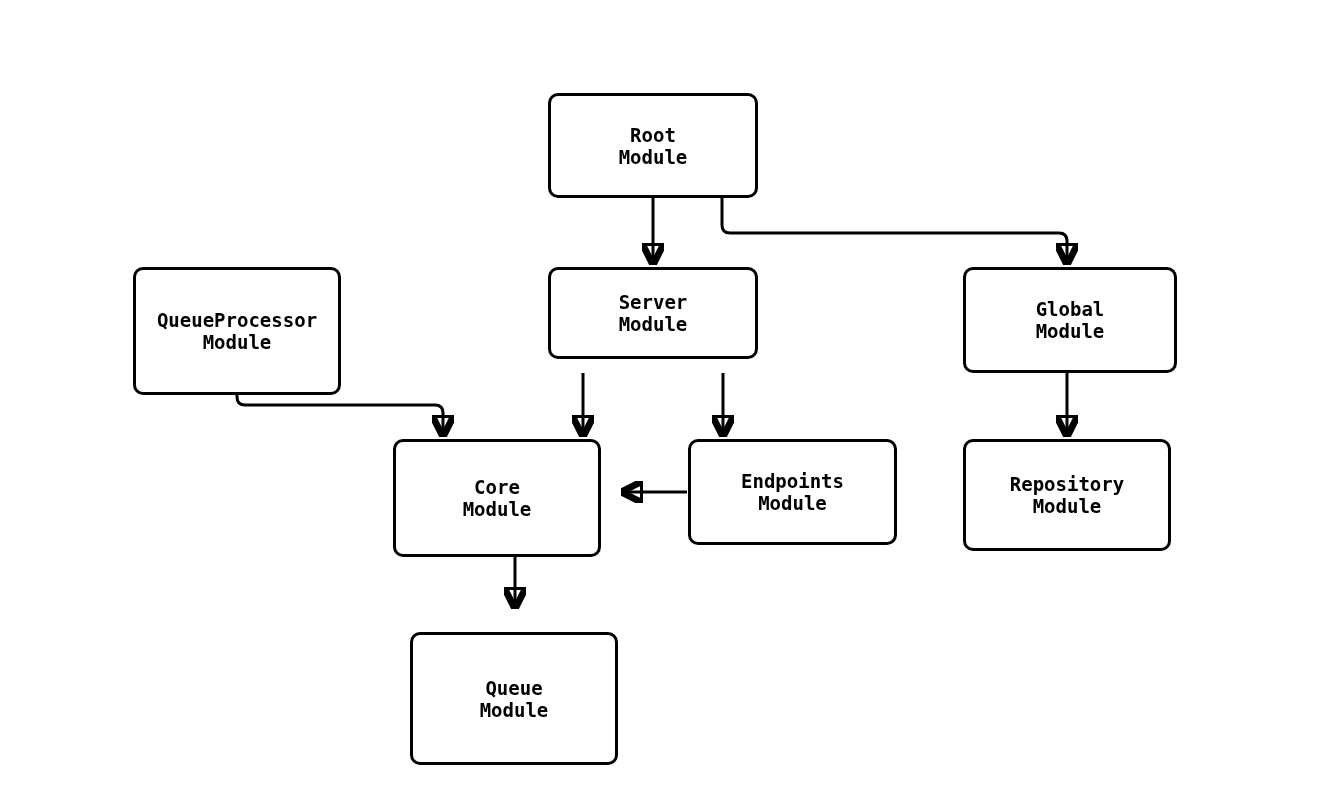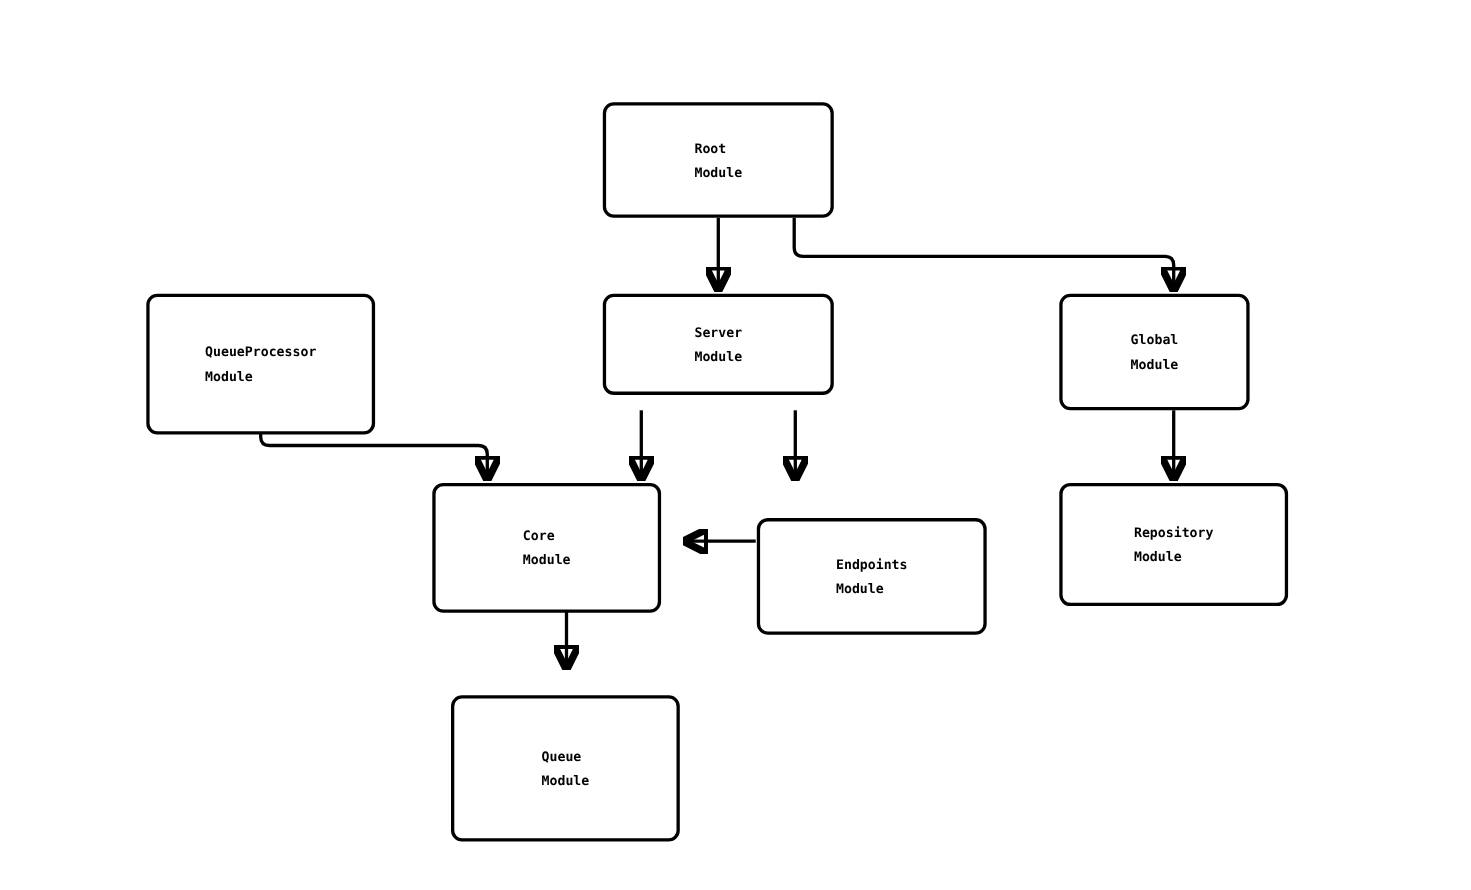--- a/index.html
+++ b/index.html
@@ -31,23 +31,24 @@
     position: absolute;
     box-sizing: border-box;
     background: #ffffff;
     border: 3px solid #000000;
     border-radius: 10px;
     display: flex;
     align-items: center;
     justify-content: center;
   }
   .node-label {
-    font-size: 12px;
+    font-size: 19px;
     font-weight: bold;
     color: #000000;
+    text-align: center;
     line-height: 22px;
     white-space: pre-line;
   }
 </style>
 </head>
 <body>
 
 <div class="stage">
 
   <svg class="edges-layer" width="1337" height="809" viewBox="0 0 1337 809" xmlns="http://www.w3.org/2000/svg">
@@ -82,31 +83,31 @@
   <div class="node" style="left:133px; top:267px; width:208px; height:128px;">
     <div class="node-label">QueueProcessor
 Module</div>
   </div>
 
   <div class="node" style="left:548px; top:267px; width:210px; height:92px;">
     <div class="node-label">Server
 Module</div>
   </div>
 
-  <div class="node" style="left:963px; top:267px; width:173px; height:106px;">
+  <div class="node" style="left:963px; top:267px; width:214px; height:106px;">
     <div class="node-label">Global
 Module</div>
   </div>
 
   <div class="node" style="left:393px; top:439px; width:208px; height:118px;">
     <div class="node-label">Core
 Module</div>
   </div>
 
-  <div class="node" style="left:688px; top:439px; width:209px; height:106px;margin-top:32px;">
+  <div class="node" style="left:688px; top:439px; width:209px; height:106px;">
     <div class="node-label">Endpoints
 Module</div>
   </div>
 
   <div class="node" style="left:963px; top:439px; width:208px; height:112px;">
     <div class="node-label">Repository
 Module</div>
   </div>
 
   <div class="node" style="left:410px; top:632px; width:208px; height:133px;">

